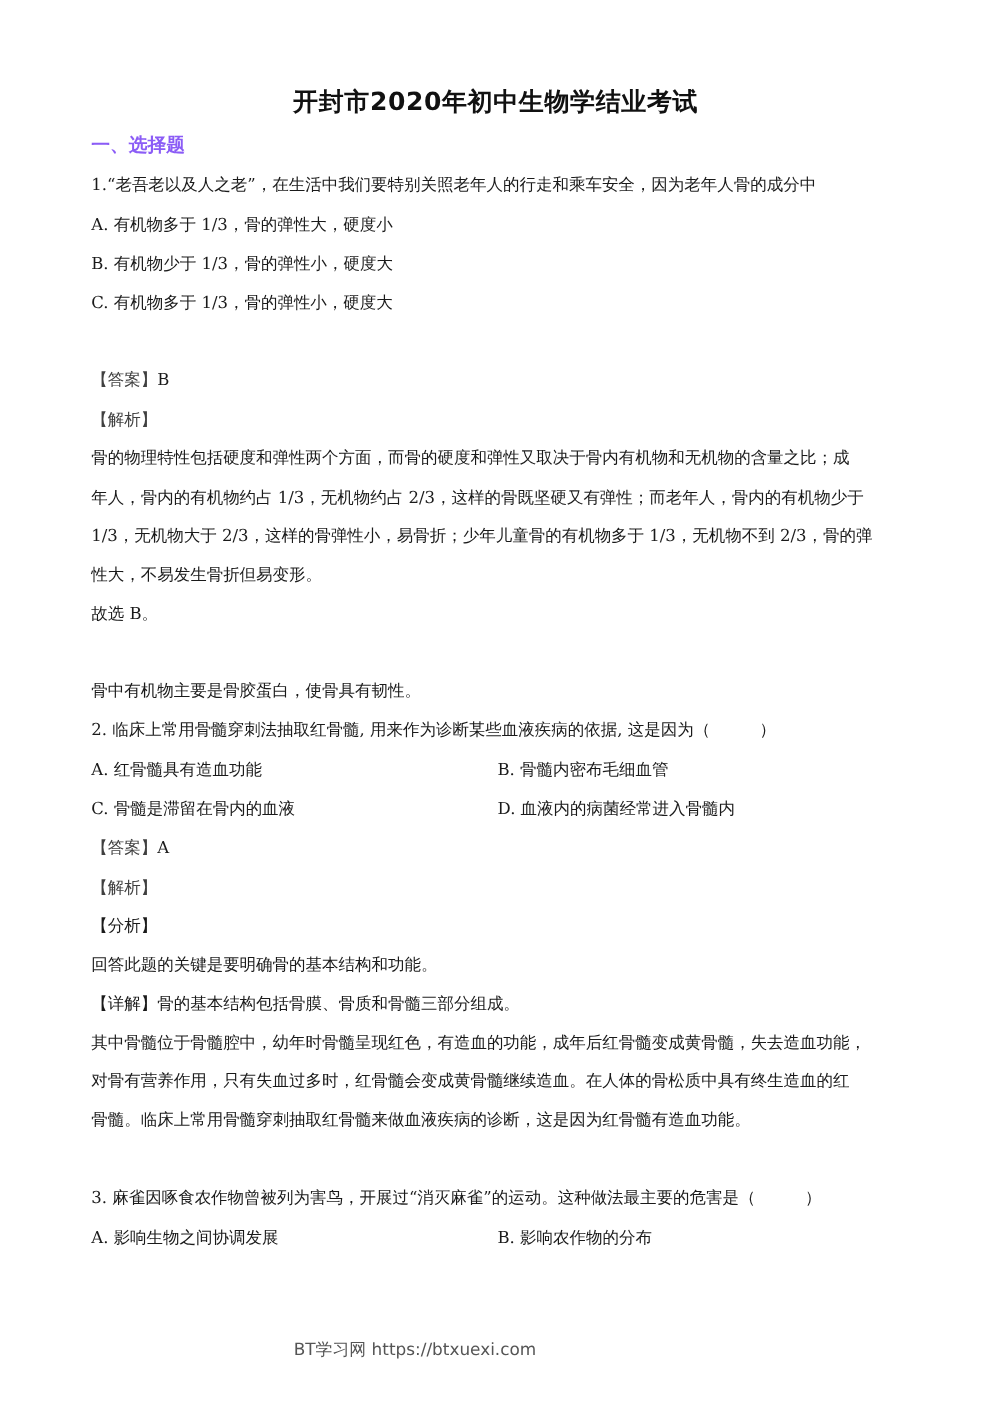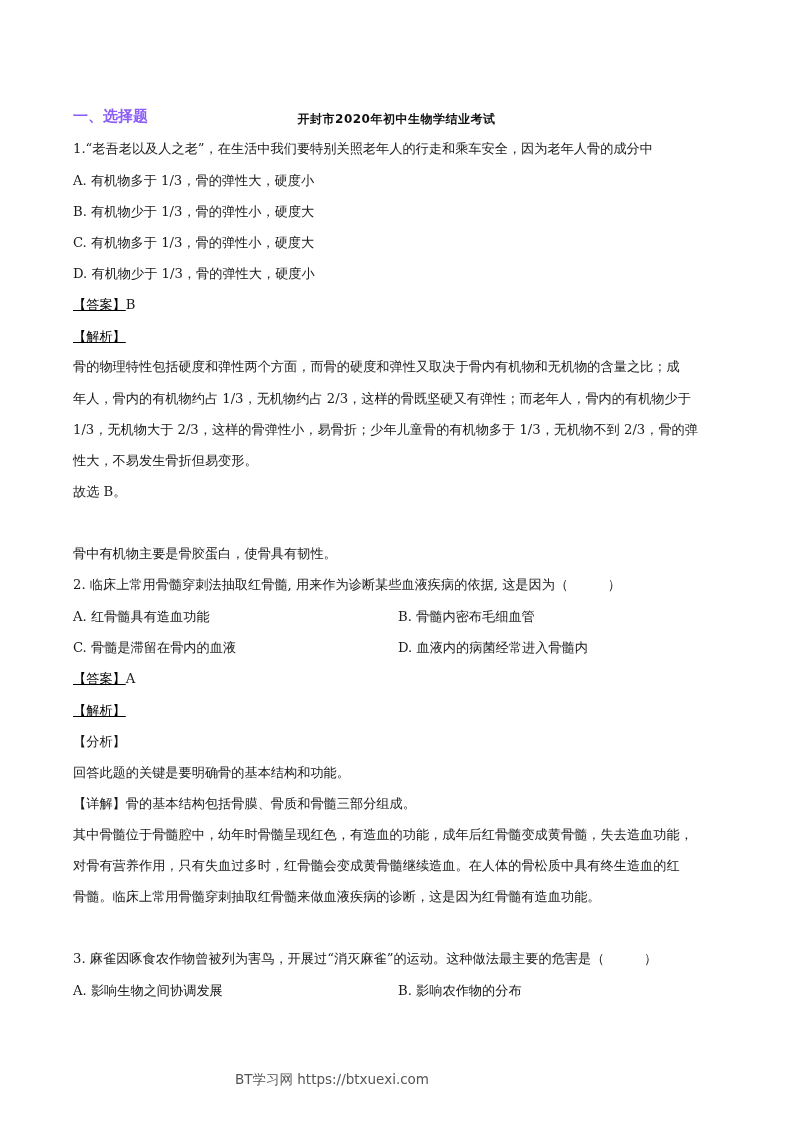--- a/index.html
+++ b/index.html
@@ -1,41 +1,40 @@
 <!DOCTYPE html>
 <html><head>
 <meta charset="utf-8">
 <style>
   html, body { margin: 0; padding: 0; background: #ffffff; }
   body { width: 793px; height: 1122px; position: relative; overflow: hidden;
          font-family: "DejaVu Serif", "Liberation Serif", serif; color: #1a1a1a; }
   .page { position: absolute; left: 0; top: 0; width: 793px; height: 1122px; }
   .title { position: absolute; top: 68px; left: 0; width: 793px; text-align: center;
            font-family: "DejaVu Sans", "Liberation Sans", sans-serif; font-weight: bold;
-           font-size: 12px; letter-spacing: 0.5px; color: #111; margin-top: 43px; }
+           font-size: 20px; letter-spacing: 0.5px; color: #111; }
   .section { position: absolute; left: 73px; top: 107px; font-family: "DejaVu Sans", sans-serif;
              font-weight: bold; font-size: 15px; color: #8b5cf6; }
   .line { position: absolute; left: 73px; font-size: 13.2px; line-height: 18px; white-space: nowrap; color: #1a1a1a; }
   .opt2 { position: absolute; left: 398px; font-size: 13.2px; line-height: 18px; white-space: nowrap; color: #1a1a1a; text-align: right; }
-  .blue { color: #000000; text-decoration: underline; }
+  .blue { color: #404040; }
   .footer { position: absolute; top: 1071px; left: 0; width: 664px; text-align: center;
             font-family: "DejaVu Sans", sans-serif; font-size: 13.5px; color: #555; }
 </style>
 </head>
 <body>
 
 <div class="page">
   <div class="title">开封市2020年初中生物学结业考试</div>
   <div class="section">一、选择题</div>
 
   <div class="line" style="top:140px">1.“老吾老以及人之老”，在生活中我们要特别关照老年人的行走和乘车安全，因为老年人骨的成分中</div>
   <div class="line" style="top:172px">A. 有机物多于 1/3，骨的弹性大，硬度小</div>
   <div class="line" style="top:203px">B. 有机物少于 1/3，骨的弹性小，硬度大</div>
   <div class="line" style="top:234px">C. 有机物多于 1/3，骨的弹性小，硬度大</div>
-  <div class="line" style="top:265px">D. 有机物少于 1/3，骨的弹性大，硬度小</div>
   <div class="line" style="top:296px">
     <span class="blue">【答案】</span><span>B</span>
   </div>
   <div class="line blue" style="top:328px">【解析】</div>
   <div class="line" style="top:358px">骨的物理特性包括硬度和弹性两个方面，而骨的硬度和弹性又取决于骨内有机物和无机物的含量之比；成</div>
   <div class="line" style="top:390px">年人，骨内的有机物约占 1/3，无机物约占 2/3，这样的骨既坚硬又有弹性；而老年人，骨内的有机物少于</div>
   <div class="line" style="top:421px">1/3，无机物大于 2/3，这样的骨弹性小，易骨折；少年儿童骨的有机物多于 1/3，无机物不到 2/3，骨的弹</div>
   <div class="line" style="top:452px">性大，不易发生骨折但易变形。</div>
   <div class="line" style="top:483px">故选 B。</div>
   <div class="line" style="top:545px">骨中有机物主要是骨胶蛋白，使骨具有韧性。</div>

